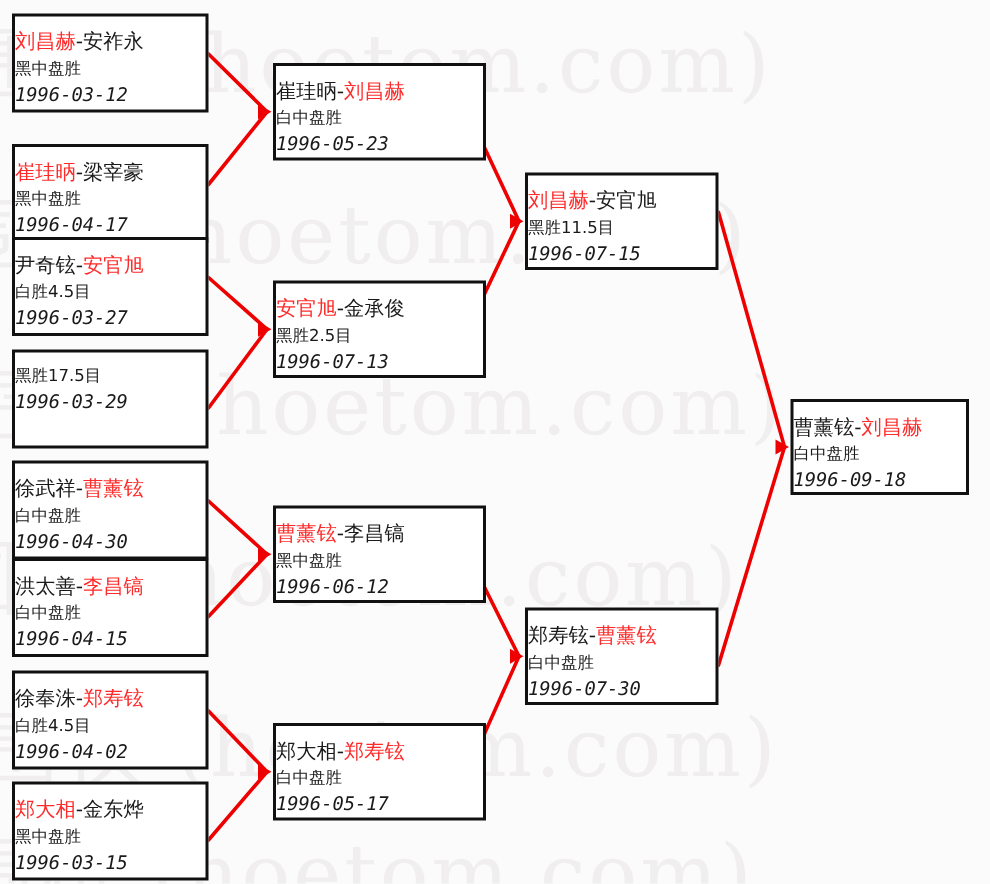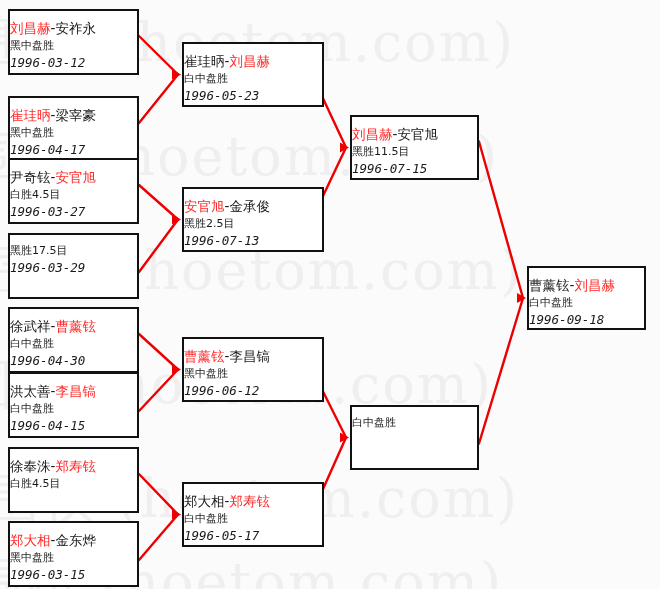--- a/index.html
+++ b/index.html
@@ -162,20 +162,21 @@
         <div class="date">1996-04-30</div>
       </div>
       <div class="match-box r1" style="top: 372px;">
         <div class="players"><span class="loser">洪太善</span><span class="dash">-</span><span class="winner">李昌镐</span></div>
         <div class="result">白中盘胜</div>
         <div class="date">1996-04-15</div>
       </div>
       <div class="match-box r1" style="top: 447px;">
         <div class="players"><span class="loser">徐奉洙</span><span class="dash">-</span><span class="winner">郑寿铉</span></div>
         <div class="result">白胜4.5目</div>
+        <div class="date">1996-04-02</div>
       </div>
       <div class="match-box r1" style="top: 521px;">
         <div class="players"><span class="winner">郑大相</span><span class="dash">-</span><span class="loser">金东烨</span></div>
         <div class="result">黑中盘胜</div>
         <div class="date">1996-03-15</div>
       </div>
       <div class="match-box r2" style="top: 42px;">
         <div class="players"><span class="loser">崔珪昞</span><span class="dash">-</span><span class="winner">刘昌赫</span></div>
         <div class="result">白中盘胜</div>
         <div class="date">1996-05-23</div>
@@ -194,21 +195,23 @@
         <div class="players"><span class="loser">郑大相</span><span class="dash">-</span><span class="winner">郑寿铉</span></div>
         <div class="result">白中盘胜</div>
         <div class="date">1996-05-17</div>
       </div>
       <div class="match-box r3" style="top: 115px;">
         <div class="players"><span class="winner">刘昌赫</span><span class="dash">-</span><span class="loser">安官旭</span></div>
         <div class="result">黑胜11.5目</div>
         <div class="date">1996-07-15</div>
       </div>
       <div class="match-box r3" style="top: 405px;">
-        <div class="result">白中盘胜</div>
+        <div class="players"><span class="loser">郑寿铉</span><span class="dash">-</span><span class="winner">曹薰铉</span></div>
+        <div class="result">白中盘胜</div>
+        <div class="date">1996-07-30</div>
       </div>
       <div class="match-box r4" style="top: 266px;">
         <div class="players"><span class="loser">曹薰铉</span><span class="dash">-</span><span class="winner">刘昌赫</span></div>
         <div class="result">白中盘胜</div>
         <div class="date">1996-09-18</div>
       </div>
     </div>
 
 </div>
 

